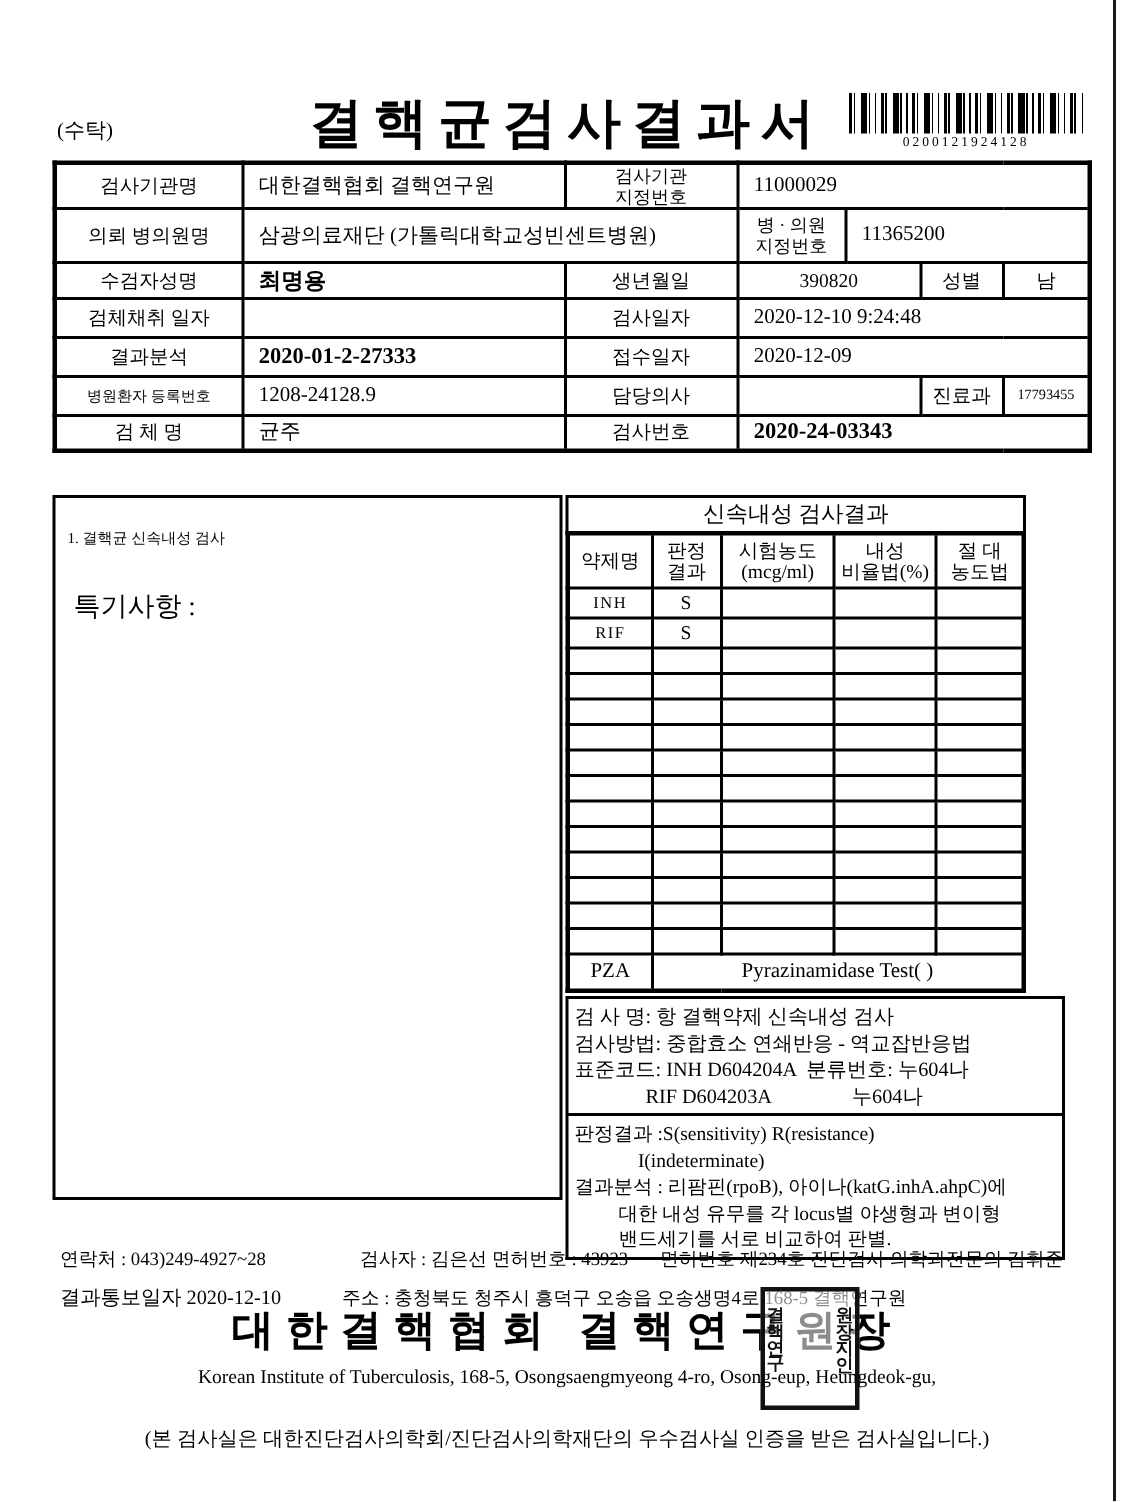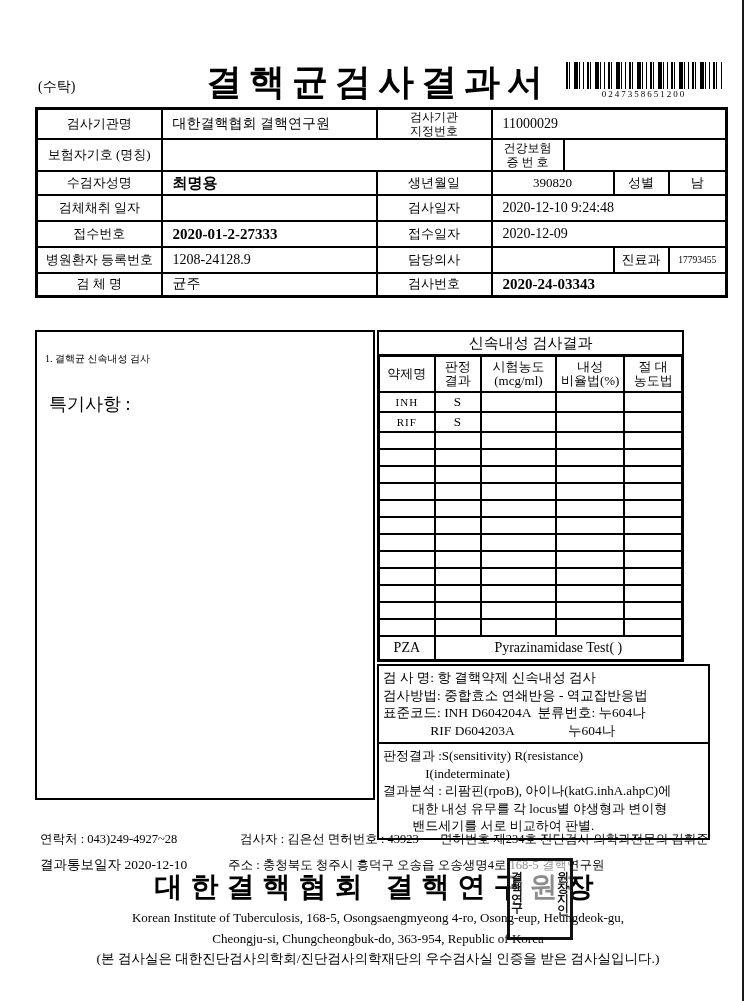--- a/index.html
+++ b/index.html
@@ -59,70 +59,70 @@
 <body>
 
 <div class="page">
   <div class="scan-edge"></div>
 
   <div class="consignment">(수탁)</div>
   <div class="doc-title">결핵균검사결과서</div>
 
   <div class="barcode-wrap">
     <div class="barcode-stripes"></div>
-    <div class="barcode-num">0247358651200</div>
+    <div class="barcode-num">0200121924128</div>
   </div>
 
   <table class="info">
     <colgroup>
       <col style="width:125px">
         <col style="width:215px">
         <col style="width:115px">
       <col style="width:72px">
         <col style="width:50px">
         <col style="width:55px">
         <col style="width:58px">
     </colgroup>
     <tbody>
         <tr style="height:30px">
       <td>검사기관명</td>
       <td class="val">대한결핵협회 결핵연구원</td>
       <td class="small-lbl">검사기관
 지정번호</td>
       <td class="val" colspan="4">11000029</td>
     </tr>
-    <tr style="height:32px">
-      <td>보험자기호 (명칭)</td>
-      <td class="val" colspan="2"></td>
-      <td class="small-lbl">건강보험
-증 번 호</td>
-      <td class="val" colspan="3"></td>
+    <tr style="height:36px">
+      <td>의뢰 병의원명</td>
+      <td class="val" colspan="2">삼광의료재단 (가톨릭대학교성빈센트병원)</td>
+      <td class="small-lbl">병 · 의원
+지정번호</td>
+      <td class="val" colspan="3">11365200</td>
     </tr>
     <tr style="height:24px">
       <td>수검자성명</td>
       <td class="val bold">최명용</td>
       <td>생년월일</td>
       <td colspan="2">390820</td>
       <td>성별</td>
       <td>남</td>
     </tr>
     <tr style="height:26px">
       <td>검체채취 일자</td>
       <td class="val"></td>
       <td>검사일자</td>
       <td class="val" colspan="4">2020-12-10   9:24:48</td>
     </tr>
     <tr style="height:26px">
-      <td>접수번호</td>
+      <td>결과분석</td>
       <td class="val bold">2020-01-2-27333</td>
       <td>접수일자</td>
       <td class="val" colspan="4">2020-12-09</td>
     </tr>
     <tr style="height:26px">
-      <td style="font-size:13px">병원환자 등록번호</td>
+      <td style="font-size:10px">병원환자 등록번호</td>
       <td class="val">1208-24128.9</td>
       <td>담당의사</td>
       <td colspan="2"></td>
       <td>진료과</td>
       <td class="tiny">17793455</td>
     </tr>
     <tr style="height:23px">
       <td>검 체 명</td>
       <td class="val">균주</td>
       <td>검사번호</td>
@@ -285,15 +285,14 @@
   <div class="f-line" style="left:40px;top:856px;font-size:13.5px">결과통보일자   2020-12-10</div>
   <div class="f-line" style="left:228px;top:857px">주소 : 충청북도 청주시 흥덕구 오송읍 오송생명4로 168-5 결핵연구원</div>
 
   <div class="institute">대한결핵협회 결핵연구원장</div>
   <div class="seal">
     <span>결핵연구</span>
     <span>원장지인</span>
   </div>
 
   <div class="eng" style="top:910px">Korean Institute of Tuberculosis, 168-5, Osongsaengmyeong 4-ro, Osong-eup, Heungdeok-gu,</div>
-  <div class="eng" style="top:931px">Cheongju-si, Chungcheongbuk-do, 363-954, Republic of Korea</div>
   <div class="eng" style="top:950px;font-size:13.5px">(본 검사실은 대한진단검사의학회/진단검사의학재단의 우수검사실 인증을 받은 검사실입니다.)</div>
 </div>
 
 </body></html>

